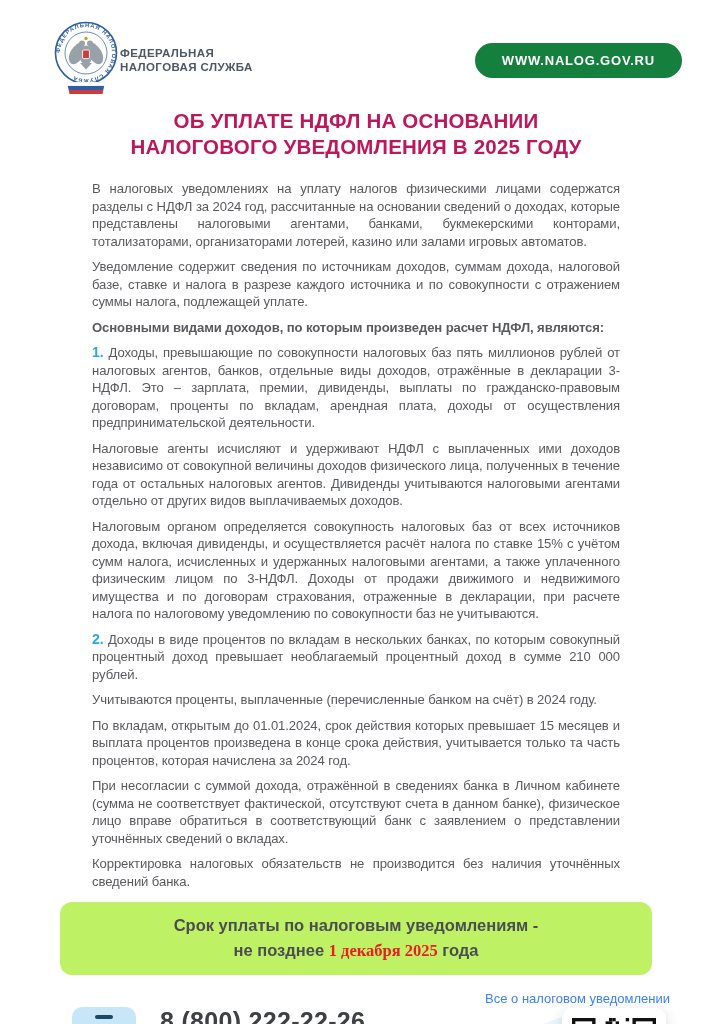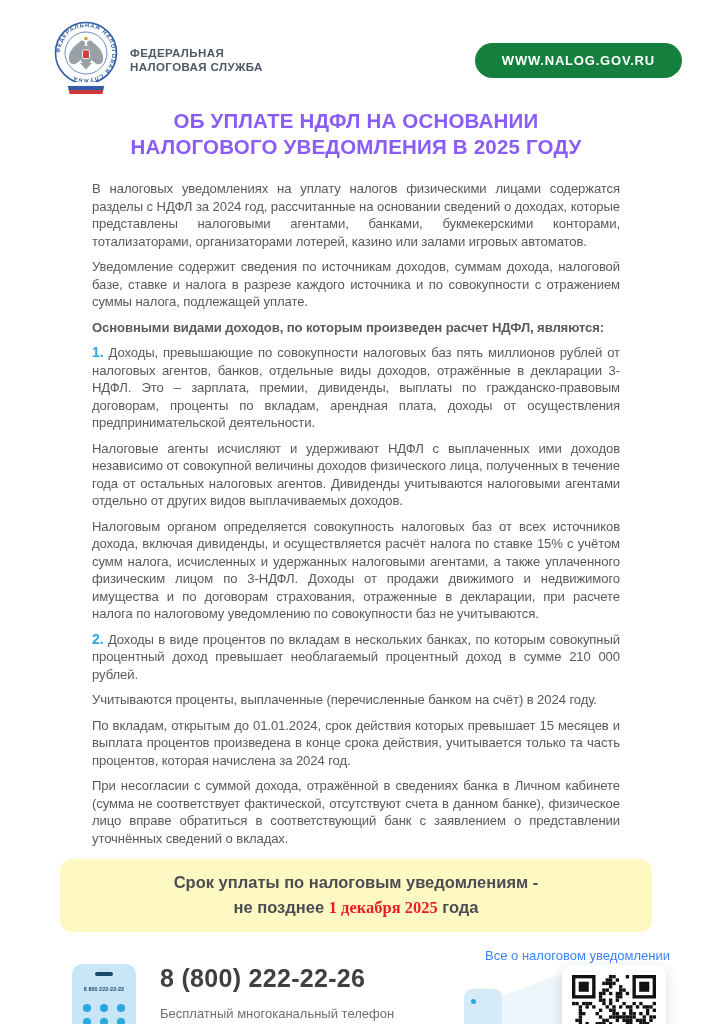--- a/index.html
+++ b/index.html
@@ -2,39 +2,39 @@
 <html lang="ru"><head>
 <meta charset="utf-8">
 <style>
   html,body{margin:0;padding:0;background:#ffffff;}
   body{width:712px;height:1024px;overflow:hidden;
        font-family:"Liberation Sans",sans-serif;color:#595A5E;}
   .page{position:relative;width:712px;height:1024px;background:#fff;overflow:hidden;}
 
   
   .header{display:flex;align-items:center;padding:24px 30px 0 54px;height:72px;}
-  .agency{margin-left:12px;font-weight:700;font-size:11.5px;line-height:14px;
+  .agency{margin-left:2px;font-weight:700;font-size:11.5px;line-height:14px;
           color:#4C5863;letter-spacing:.4px;}
   .site-pill{margin-left:auto;background:#15803d;color:#fff;border-radius:20px;
              padding:10px 27px;font-weight:700;font-size:13px;letter-spacing:.8px;}
 
   
   h1{margin:12px 0 20px;text-align:center;font-size:20.5px;line-height:26px;
-     font-weight:800;color:#8b5cf6;letter-spacing:.2px;}
+     font-weight:800;color:#be185d;letter-spacing:.2px;}
 
   
   .content{padding:0 92px;}
   .content p{margin:8px 0 0;font-size:13.1px;line-height:17.5px;text-align:justify;
              letter-spacing:-.1px;color:#595A5E;}
   .content p.first{margin-top:6px;}
   .lead-heading{font-weight:700;color:#44474C;}
   .num{color:#29A7E0;font-weight:700;font-size:14px;}
 
   
-  .banner{margin:12px 60px 0;background:#fef9c3;border-radius:12px;padding:11px 10px 12px;
+  .banner{margin:12px 60px 0;background:#bef264;border-radius:12px;padding:11px 10px 12px;
           text-align:center;font-weight:700;font-size:16.5px;line-height:25px;color:#4B4D52;}
   .banner .red{color:#EC1C24;font-family:Liberation Serif, serif;}
 
   
   .footer{margin-top:14px;padding:0 40px 0 72px;display:flex;justify-content:space-between;}
   .contact{display:flex;gap:24px;margin-top:18px;}
   .phone-icon{width:64px;height:102px;background:#C7E7F8;border-radius:10px;
               position:relative;flex:0 0 auto;}
   .phone-icon .speaker{position:absolute;left:23px;top:8px;width:18px;height:4px;
                        border-radius:2px;background:#1B4965;}
@@ -115,20 +115,21 @@
     <p class="lead-heading">Основными видами доходов, по которым произведен расчет НДФЛ, являются:</p>
 
     <p><span class="num">1.</span> <span>Доходы, превышающие по совокупности налоговых баз пять миллионов рублей от налоговых агентов, банков, отдельные виды доходов, отражённые в декларации 3-НДФЛ. Это – зарплата, премии, дивиденды, выплаты по гражданско-правовым договорам, проценты по вкладам, арендная плата, доходы от осуществления предпринимательской деятельности.</span></p>
     <p>Налоговые агенты исчисляют и удерживают НДФЛ с выплаченных ими доходов независимо от совокупной величины доходов физического лица, полученных в течение года от остальных налоговых агентов. Дивиденды учитываются налоговыми агентами отдельно от других видов выплачиваемых доходов.</p>
     <p>Налоговым органом определяется совокупность налоговых баз от всех источников дохода, включая дивиденды, и осуществляется расчёт налога по ставке 15% с учётом сумм налога, исчисленных и удержанных налоговыми агентами, а также уплаченного физическим лицом по 3-НДФЛ. Доходы от продажи движимого и недвижимого имущества и по договорам страхования, отраженные в декларации, при расчете налога по налоговому уведомлению по совокупности баз не учитываются.</p>
 
     <p><span class="num">2.</span> <span>Доходы в виде процентов по вкладам в нескольких банках, по которым совокупный процентный доход превышает необлагаемый процентный доход в сумме 210 000 рублей.</span></p>
     <p>Учитываются проценты, выплаченные (перечисленные банком на счёт) в 2024 году.</p>
     <p>По вкладам, открытым до 01.01.2024, срок действия которых превышает 15 месяцев и выплата процентов произведена в конце срока действия, учитывается только та часть процентов, которая начислена за 2024 год.</p>
     <p>При несогласии с суммой дохода, отражённой в сведениях банка в Личном кабинете (сумма не соответствует фактической, отсутствуют счета в данном банке), физическое лицо вправе обратиться в соответствующий банк с заявлением о представлении уточнённых сведений о вкладах.</p>
+    <p>Корректировка налоговых обязательств не производится без наличия уточнённых сведений банка.</p>
   </div>
 
   <div class="banner">
     <div>Срок уплаты по налоговым уведомлениям -</div>
     <div><span>не позднее </span><span class="red">1 декабря 2025</span><span> года</span></div>
   </div>
 
   <div class="footer">
     <div class="contact">
       <div class="phone-icon">

